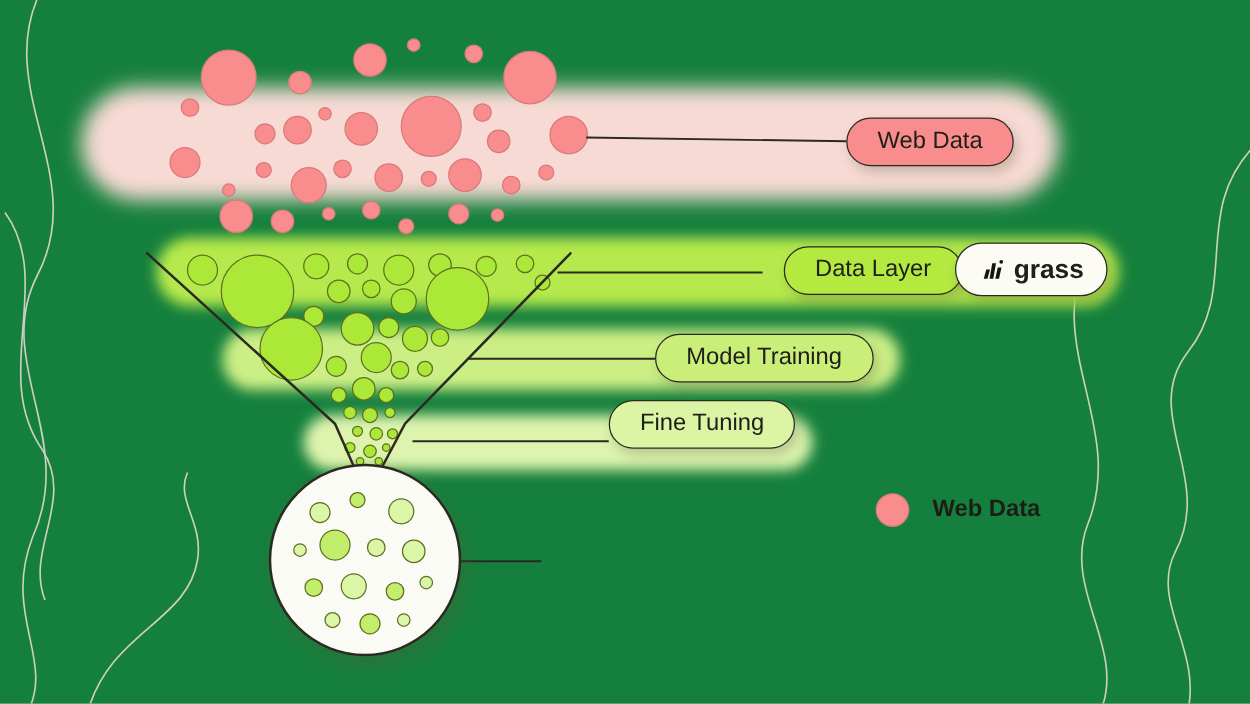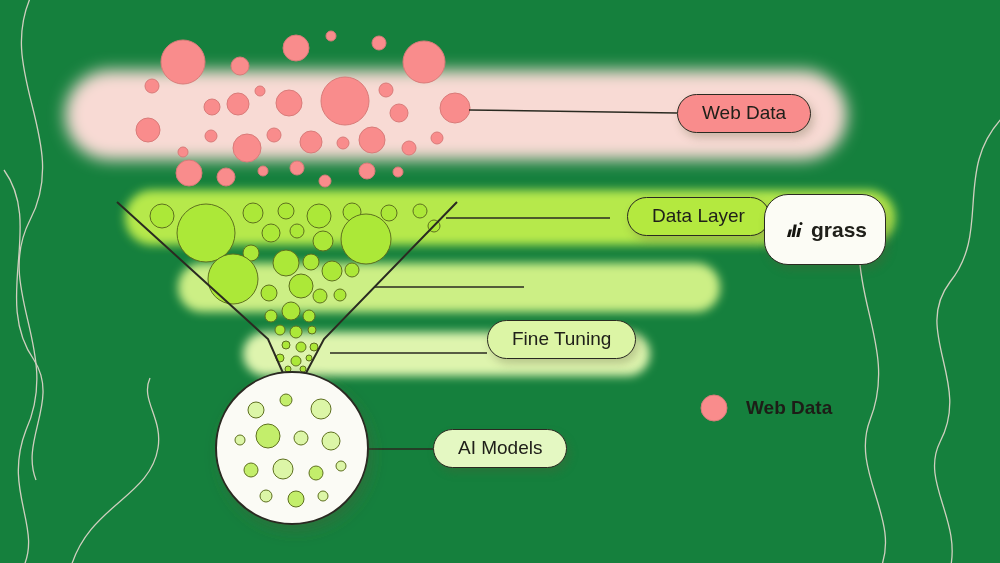--- a/index.html
+++ b/index.html
@@ -23,21 +23,21 @@
     border-radius:24px;
     font-size:19px;
     font-weight:500;
     color:#20201A;
     white-space:nowrap;
     box-shadow:3px 5px 9px rgba(90,90,55,0.28);
     line-height:1.2;
   }
   .pill-webdata{left:677px;top:94px;background:#F98C8C;}
   .pill-datalayer{left:627px;top:197px;background:#B4E93F;}
-  .pill-grass{left:764px;top:194px;background:#FCFCF5;padding:22px 18px;font-weight:600;font-size:21px;}
+  .pill-grass{left:764px;top:194px;background:#FCFCF5;padding:8px 18px;font-weight:600;font-size:21px;}
   .pill-modeltraining{left:524px;top:267px;background:#C9EF79;}
   .pill-finetuning{left:487px;top:320px;background:#DCF5A5;}
   .pill-aimodels{left:433px;top:429px;background:#E4F8C2;}
 
   .legend{
     position:absolute;left:700px;top:394px;
     display:flex;flex-direction:column;gap:22px;
   }
   .legend-row{display:flex;align-items:center;gap:18px;}
   .legend-label{font-size:19px;font-weight:600;color:#1D1D17;}
@@ -199,28 +199,28 @@
       <svg width="20" height="20" viewBox="0 0 20 20" fill="#15150F">
         <path d="M4,17 L6,9.5 L9,9.5 L7,17 Z"></path>
         <path d="M8.6,17 L10.8,4.5 L13.8,4.5 L11.6,17 Z"></path>
         <path d="M13.2,17 L15.2,8 L18.2,8 L16.2,17 Z"></path>
         <circle cx="18" cy="3.4" r="1.5"></circle>
       </svg>
     </span>
     <span>grass</span>
   </div>
 
+  <div class="pill pill-modeltraining">
+    <span>Model Training</span>
+  </div>
 
   <div class="pill pill-finetuning">
     <span>Fine Tuning</span>
   </div>
 
-  <div class="pill pill-aimodels">
-    <span>AI Models</span>
-  </div>
 
   <div class="legend">
     <div class="legend-row">
       <svg width="28" height="28" viewBox="0 0 28 28">
         <circle cx="14" cy="14" r="13" stroke="#D97B79" stroke-width="1" fill="#F98C8C"></circle>
       </svg>
       <span class="legend-label">Web Data</span>
     </div>
   </div>
 

